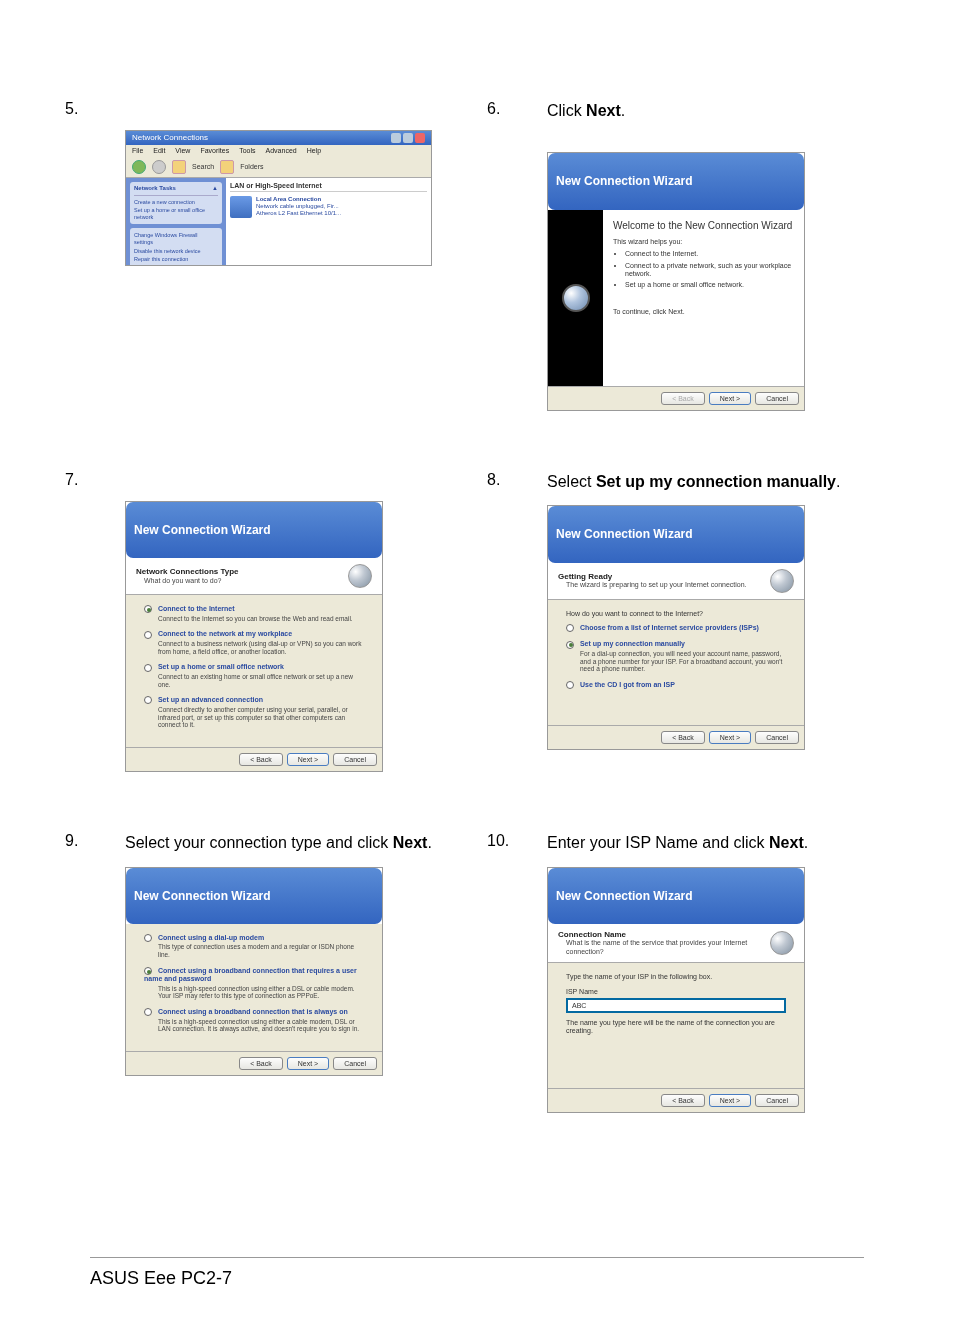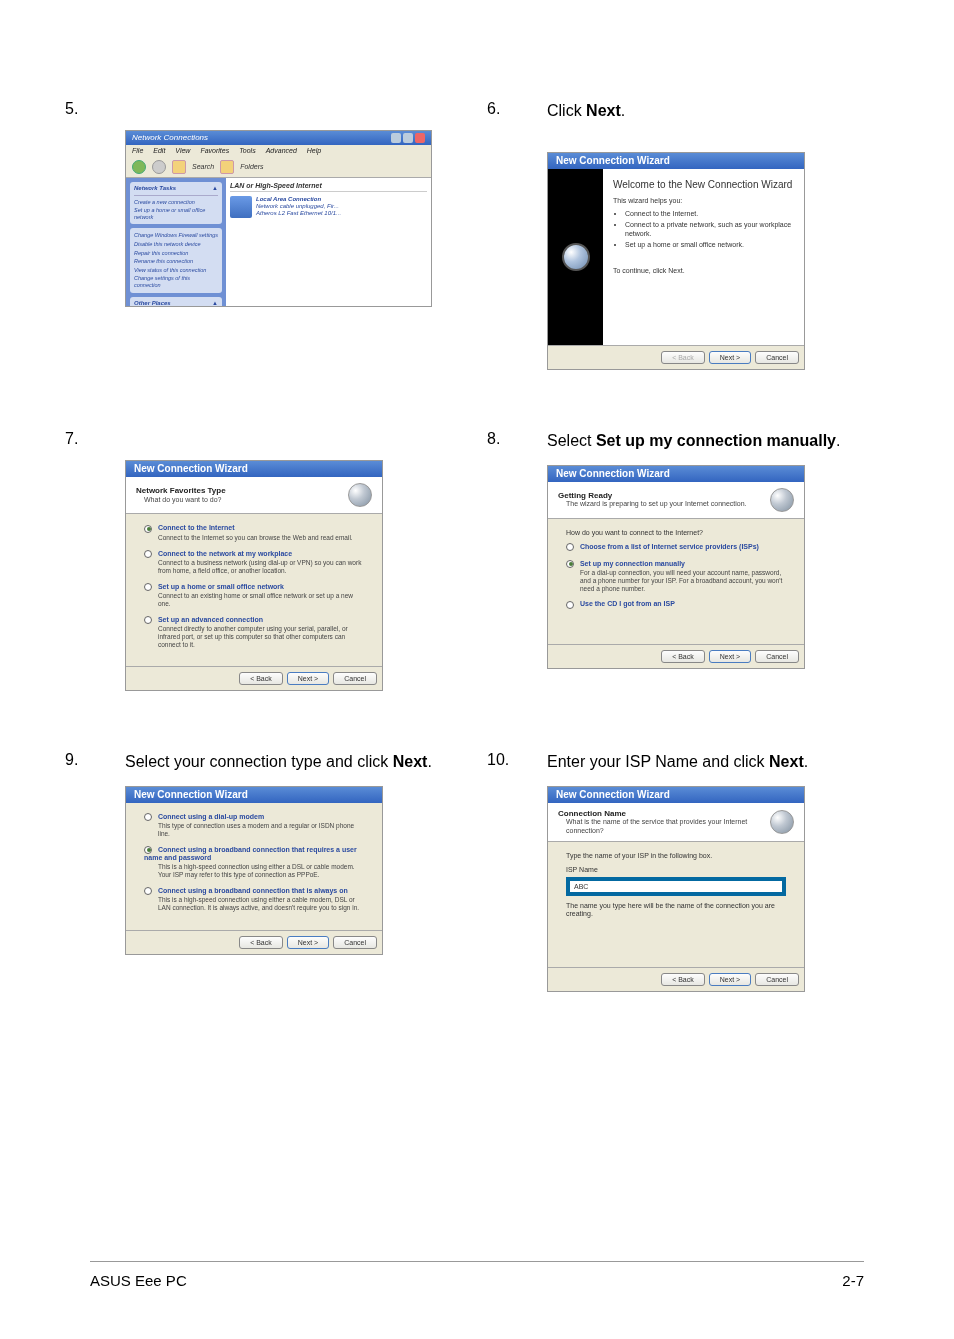--- a/index.html
+++ b/index.html
@@ -49,24 +49,23 @@
     .shot {
       background: #fff;
       border: 1px solid #999;
       font-size: 7px;
       line-height: 1.2;
       color: #3050a0;
     }
     
     .nc-window {
       width: 307px;
-      height: 177px;
+      height: 136px;
       position: relative;
       overflow: hidden;
-      font-style: italic;
     }
     .nc-titlebar {
       background: linear-gradient(#5a8cd6, #3365c0);
       color: #fff;
       font-size: 8px;
       padding: 2px 6px;
       display: flex;
       justify-content: space-between;
       align-items: center;
     }
@@ -154,23 +153,24 @@
     .nc-conn-text div:first-child { font-weight: bold; }
 
     
     .wiz {
       width: 258px;
       position: relative;
     }
     .wiz-title {
       background: linear-gradient(#5a8cd6, #3365c0);
       color: #fff;
-      font-size: 10px;
+      font-size: 12px;
       font-weight: bold;
-      padding: 2px 8px;
+      padding: 21px 8px;
+      border-radius: 7px;
     }
     .wiz-welcome-body {
       display: flex;
       background: #fff;
       height: 176px;
     }
     .wiz-welcome-img {
       width: 55px;
       background: #000;
       display: flex;
@@ -276,43 +276,42 @@
       margin-left: 14px;
       margin-top: 1px;
     }
     .wiz-body-plain {
       font-size: 7px;
       color: #333;
       margin-bottom: 6px;
     }
     .wiz-input {
       width: 220px;
-      border: 4px solid #0369a1;
+      border: 2px solid #0369a1;
       background: #fff;
       font-size: 7px;
       padding: 2px 4px;
       color: #333;
     }
     .wiz-label {
       font-size: 7px;
       color: #333;
       margin-bottom: 2px;
       display: block;
     }
 
     .footer {
       position: absolute;
       bottom: 50px;
       left: 90px;
       right: 90px;
       border-top: 1px solid #999;
       padding-top: 10px;
       display: flex;
-      justify-content: space-between;
-      font-size: 15px;
+      font-size: 18px;
     }
   </style>
 </head>
 <body>
 
 <div class="page">
 
   <div class="two-col">
     <div class="col">
       <div class="step-row">
@@ -428,21 +427,21 @@
   <div class="two-col">
     <div class="col">
       <div class="step-row">
         <div class="step-num">7.</div>
       </div>
       <div class="shot-wrap">
         <div class="shot wiz">
           <div class="wiz-title">New Connection Wizard</div>
           <div class="wiz-hdr">
             <div class="wiz-hdr-text">
-              <h4>Network Favorites Type</h4>
+              <h4>Network Connections Type</h4>
               <p>What do you want to do?</p>
             </div>
             <div class="wiz-hdr-icon"></div>
           </div>
           <div class="wiz-body">
             <div class="wiz-opt">
               <span class="radio sel"></span>
               <span class="wiz-opt-title">Connect to the Internet</span>
               <div class="wiz-opt-desc">Connect to the Internet so you can browse the Web and read email.</div>
             </div>

